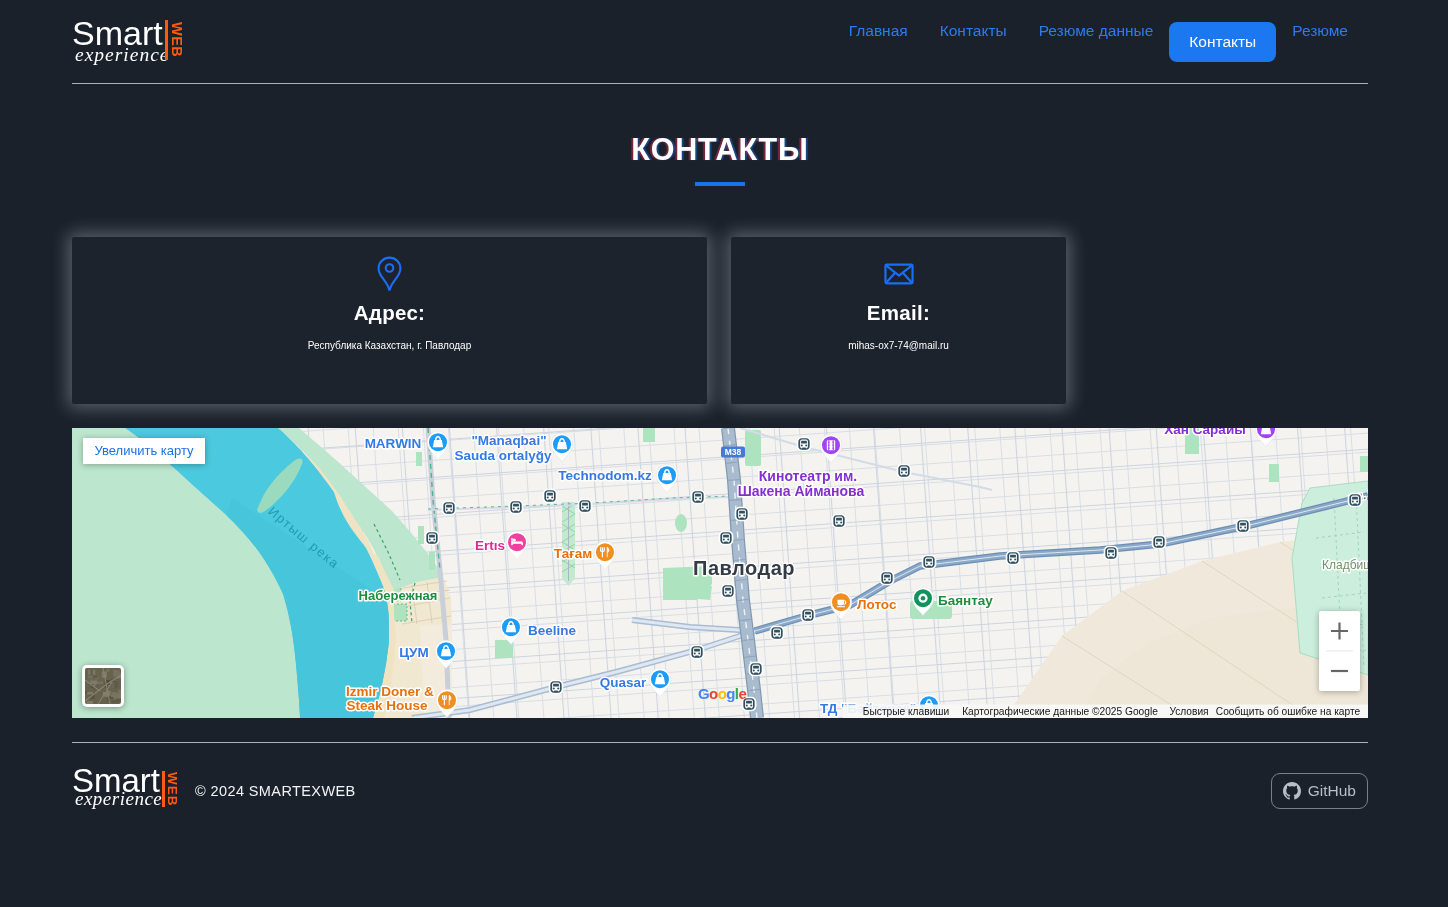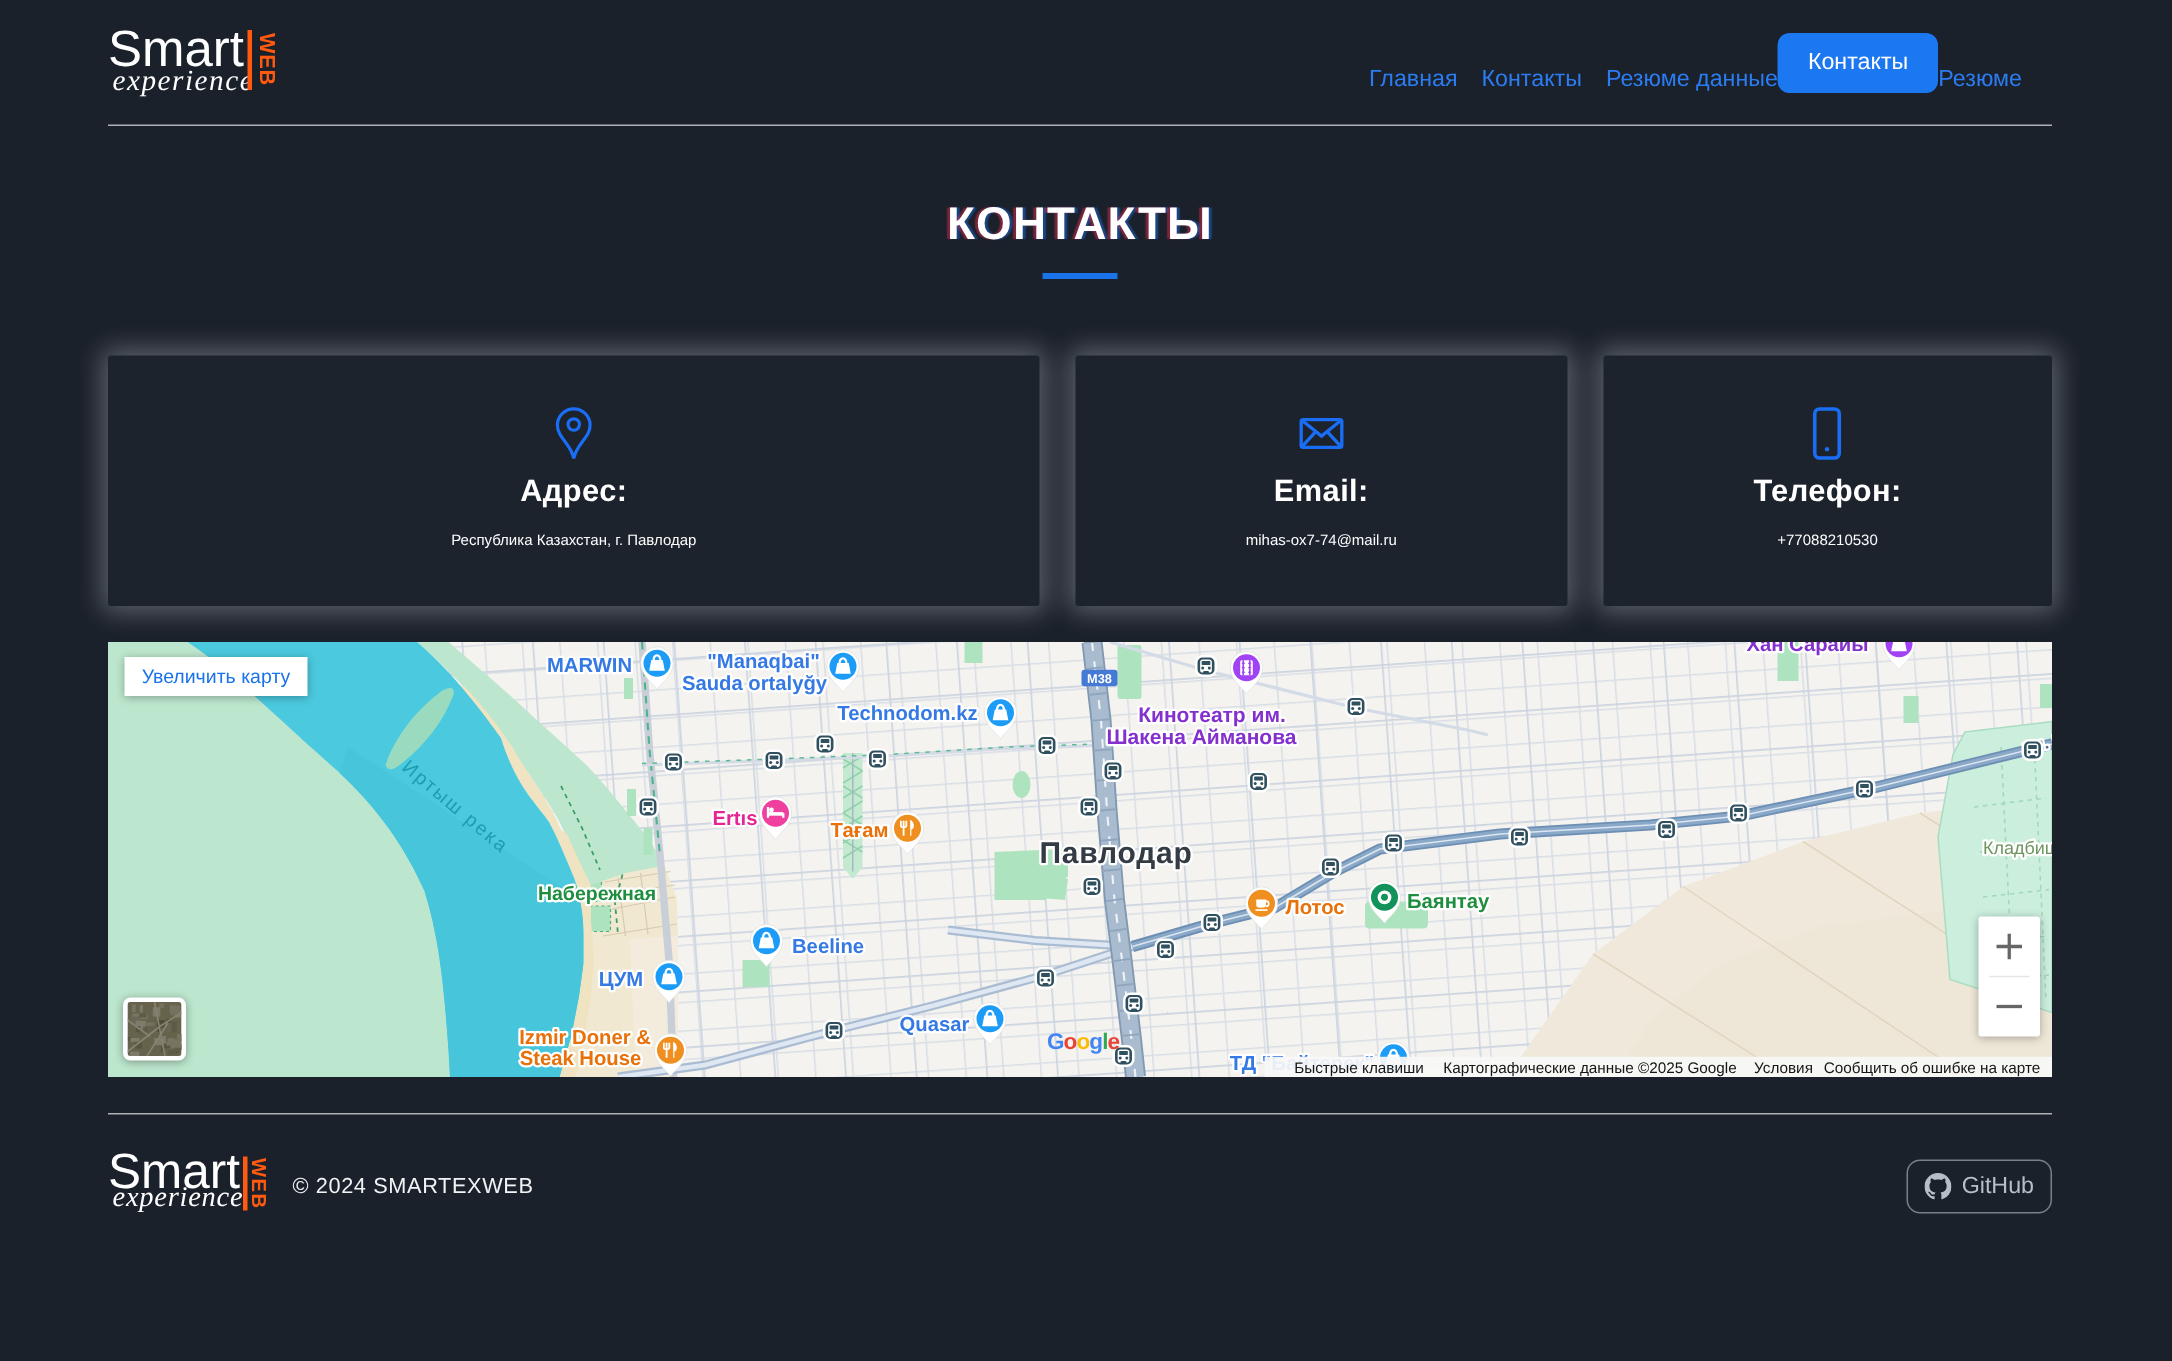--- a/index.html
+++ b/index.html
@@ -9,32 +9,32 @@
   .wrap { width:1296px; margin:0 0 0 72px; }
   
   header { height:84px; display:flex; align-items:center; justify-content:space-between;
     border-bottom:1px solid rgba(255,255,255,.65); }
   .logo { position:relative; width:190px; height:60px; margin-top:2px; }
   .logo .smart { position:absolute; left:0; top:1px; font-size:34px; color:#fff; letter-spacing:0; font-weight:400;}
   .logo .exp { position:absolute; left:3px; top:31px; font-size:19.5px; font-family:"Liberation Serif", serif; font-style:italic; color:#fff; letter-spacing:1px;}
   .logo .bar { position:absolute; left:93px; top:7px; width:3px; height:40px; background:#ff5a0f; }
   .logo .web { position:absolute; left:97px; top:7px; width:15px; height:40px; color:#ff5a0f;
      font-size:14.5px; font-weight:700; writing-mode:vertical-lr; text-align:center; letter-spacing:.5px; }
-  nav { display:flex; align-items:flex-end; gap:16px; font-size:15.5px; margin-right:20px; }
+  nav { display:flex; align-items:flex-start; gap:32px; font-size:15.5px; margin-right:20px; }
   nav a { color:#2b7cf0; text-decoration:none; }
   nav a.active { background:#1b78f0; color:#fff; padding:11px 20px; border-radius:8px; margin:0 -16px; }
   
   .title { text-align:center; margin-top:48px; }
   .title h1 { font-size:30.5px; letter-spacing:.8px; color:#fff;
      text-shadow:-2px 0 1px rgba(255,45,85,.42), 2px 0 1px rgba(30,120,255,.42); }
   .title .line { width:50px; height:4px; background:#1a73e8; margin:15px auto 0; }
   
   .cards { display:flex; gap:24px; margin-top:51px; }
   .card { background:#1d232d; border-radius:2px; height:167px; text-align:center;
-     box-shadow:0 0 17px 4px rgba(225,230,240,.33); padding-top:33px; }
+     box-shadow:0 0 17px 4px rgba(225,230,240,.33); padding-top:18px; }
   .card.c1 { width:635px; } .card.c2 { width:335px; } .card.c3 { width:306px; }
   .card .ic { height:38px; display:flex; align-items:center; justify-content:center; }
   .card h3 { font-size:20.5px; margin-top:8px; letter-spacing:.3px;}
   .card p { font-size:10px; margin-top:15px; color:#fdfdfd; }
   
   .map { position:relative; width:1296px; height:290px; margin-top:24px; background:#f6f4f1; }
   
   .footline { border-top:1px solid rgba(255,255,255,.65); margin-top:24px; }
   footer { display:flex; align-items:center; height:96px; }
   .flogo { position:relative; width:115px; height:50px; }
@@ -85,30 +85,20 @@
     <div class="card c2">
       <div class="ic">
         <svg width="34" height="22" viewBox="0 0 36 26" fill="none" stroke="#1a6ef5" stroke-width="2.6">
           <rect x="2" y="2" width="32" height="22" rx="1.5"></rect>
           <path d="M3 3 L18 15 L33 3"></path>
           <path d="M3 23 L13.5 11.5 M33 23 L22.5 11.5"></path>
         </svg>
       </div>
       <h3>Email:</h3>
       <p>mihas-ox7-74@mail.ru</p>
-    </div>
-    <div class="card c3">
-      <div class="ic">
-        <svg width="20" height="38" viewBox="0 0 22 40" fill="none" stroke="#1a6ef5" stroke-width="2.6">
-          <rect x="2" y="2" width="18" height="36" rx="3.5"></rect>
-          <circle cx="11" cy="31.5" r="1.6" fill="#1a6ef5" stroke="none"></circle>
-        </svg>
-      </div>
-      <h3>Телефон:</h3>
-      <p>+77088210530</p>
     </div>
   </div>
 
   <div class="map" id="map"><svg width="1296" height="290" viewBox="0 0 1296 290" xmlns="http://www.w3.org/2000/svg" font-family="Liberation Sans, sans-serif">
 <defs>
 <pattern id="grid" width="25" height="19" patternUnits="userSpaceOnUse" patternTransform="rotate(-4)">
             <rect width="25" height="19" fill="#f5f3ef"></rect>
             <path d="M0 .5H25M.5 0V19" stroke="#d8dee6" stroke-width="1"></path>
           </pattern>
 <pattern id="grid2" width="47" height="37" patternUnits="userSpaceOnUse" patternTransform="rotate(-4)">

